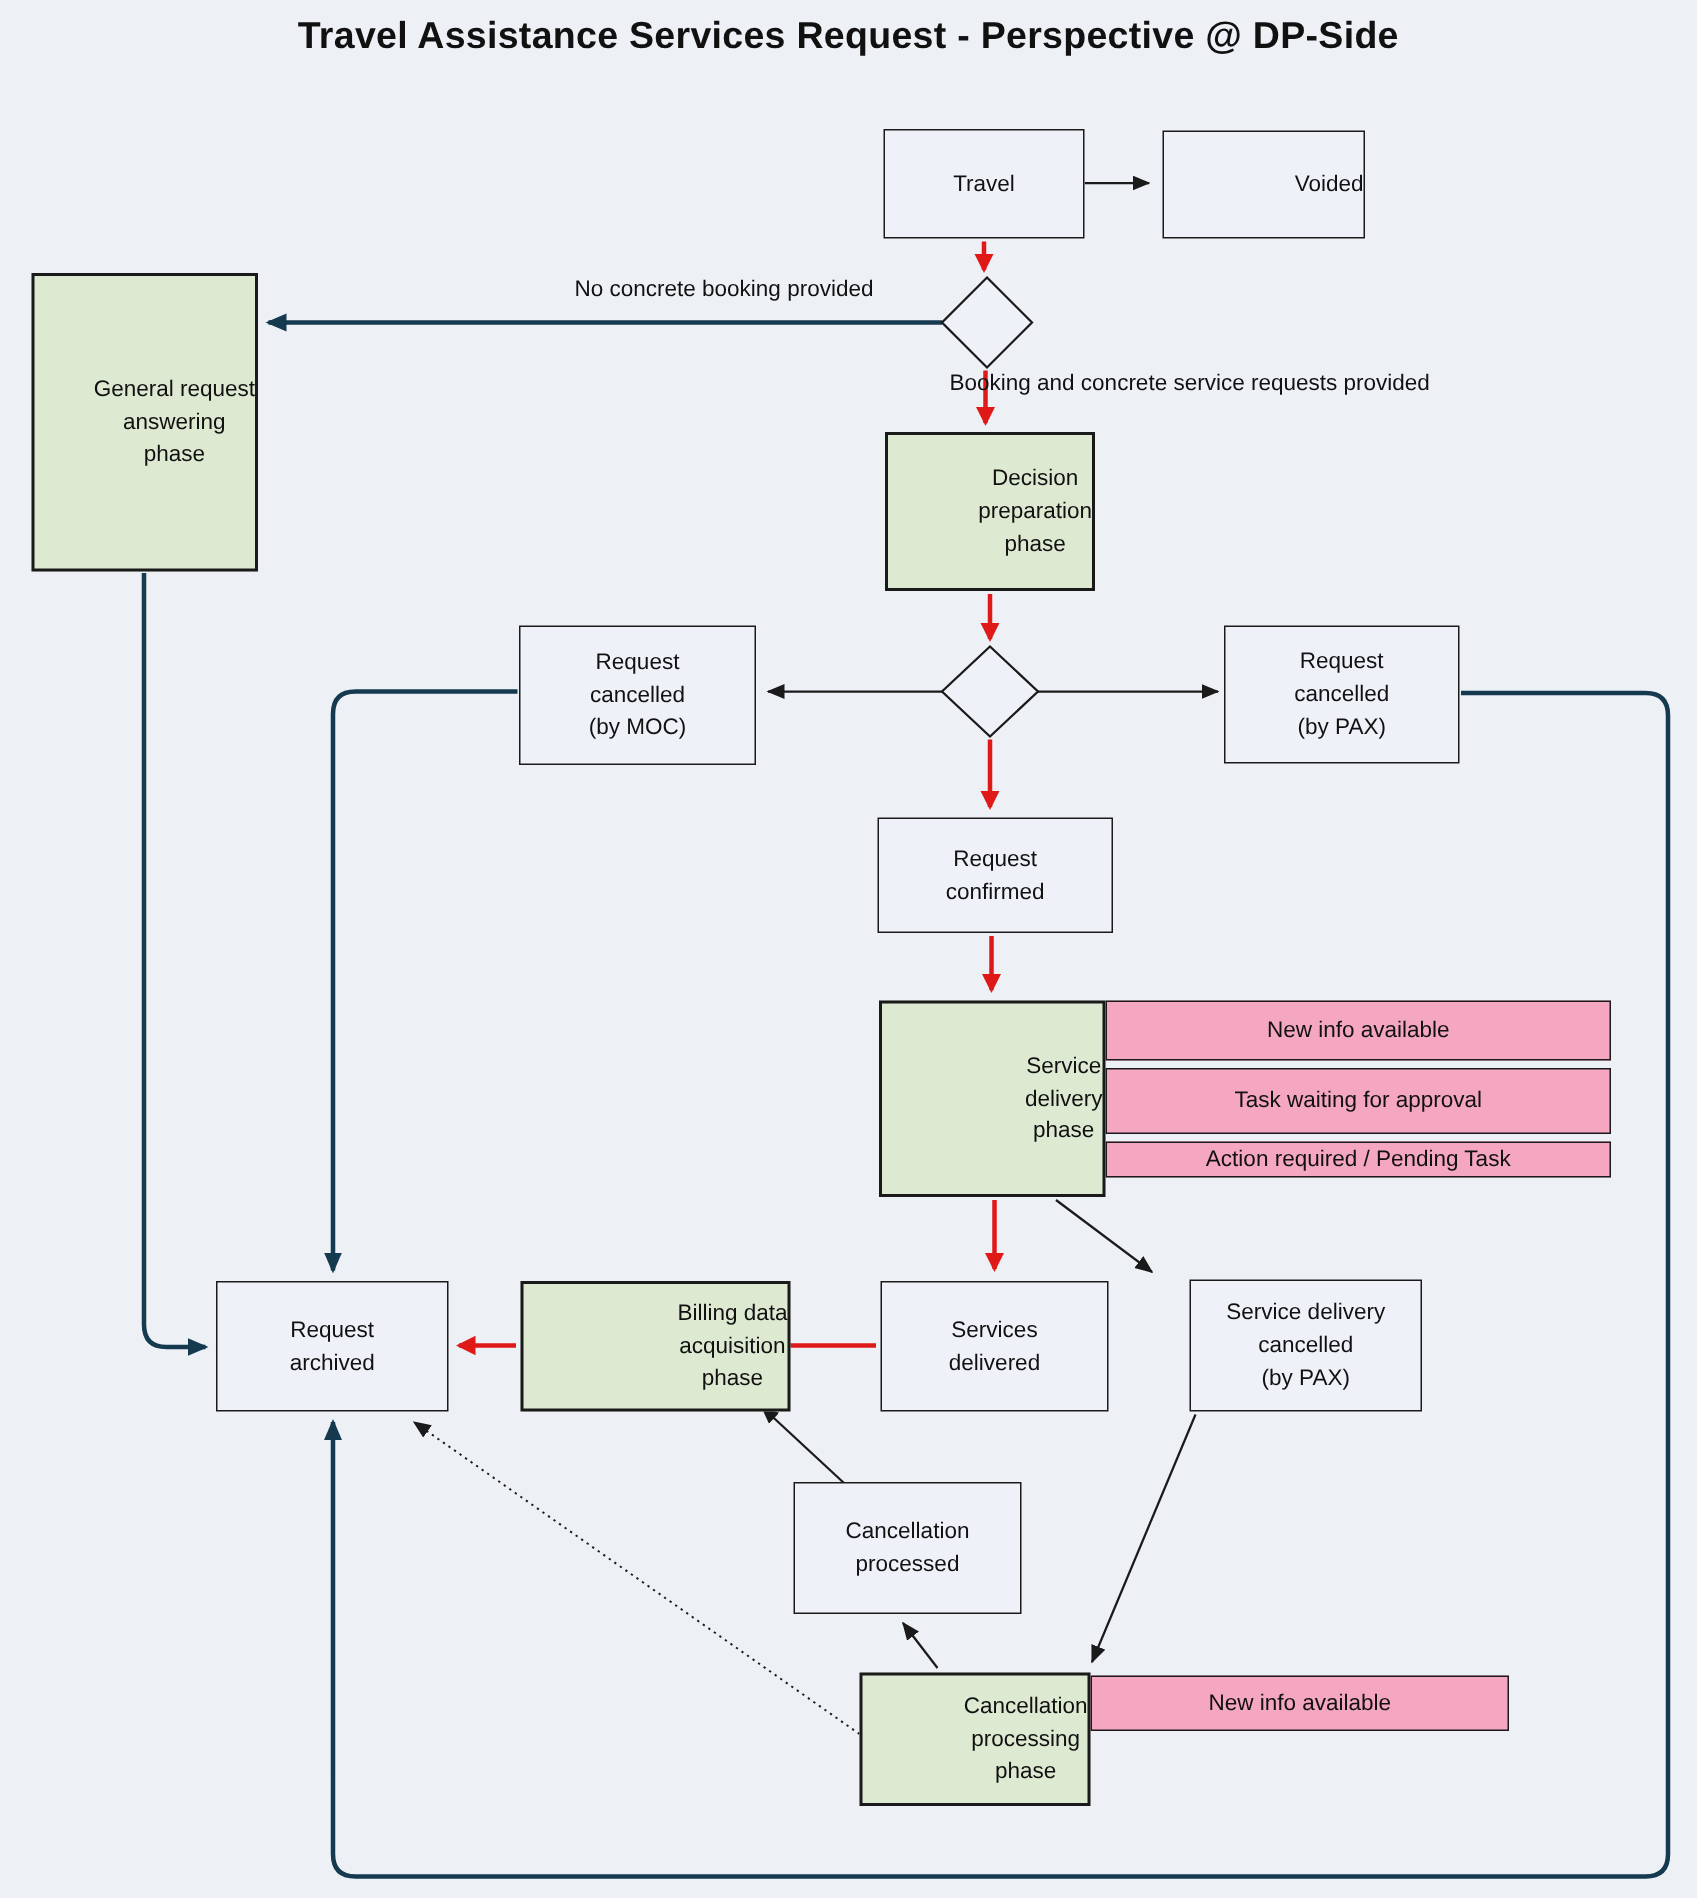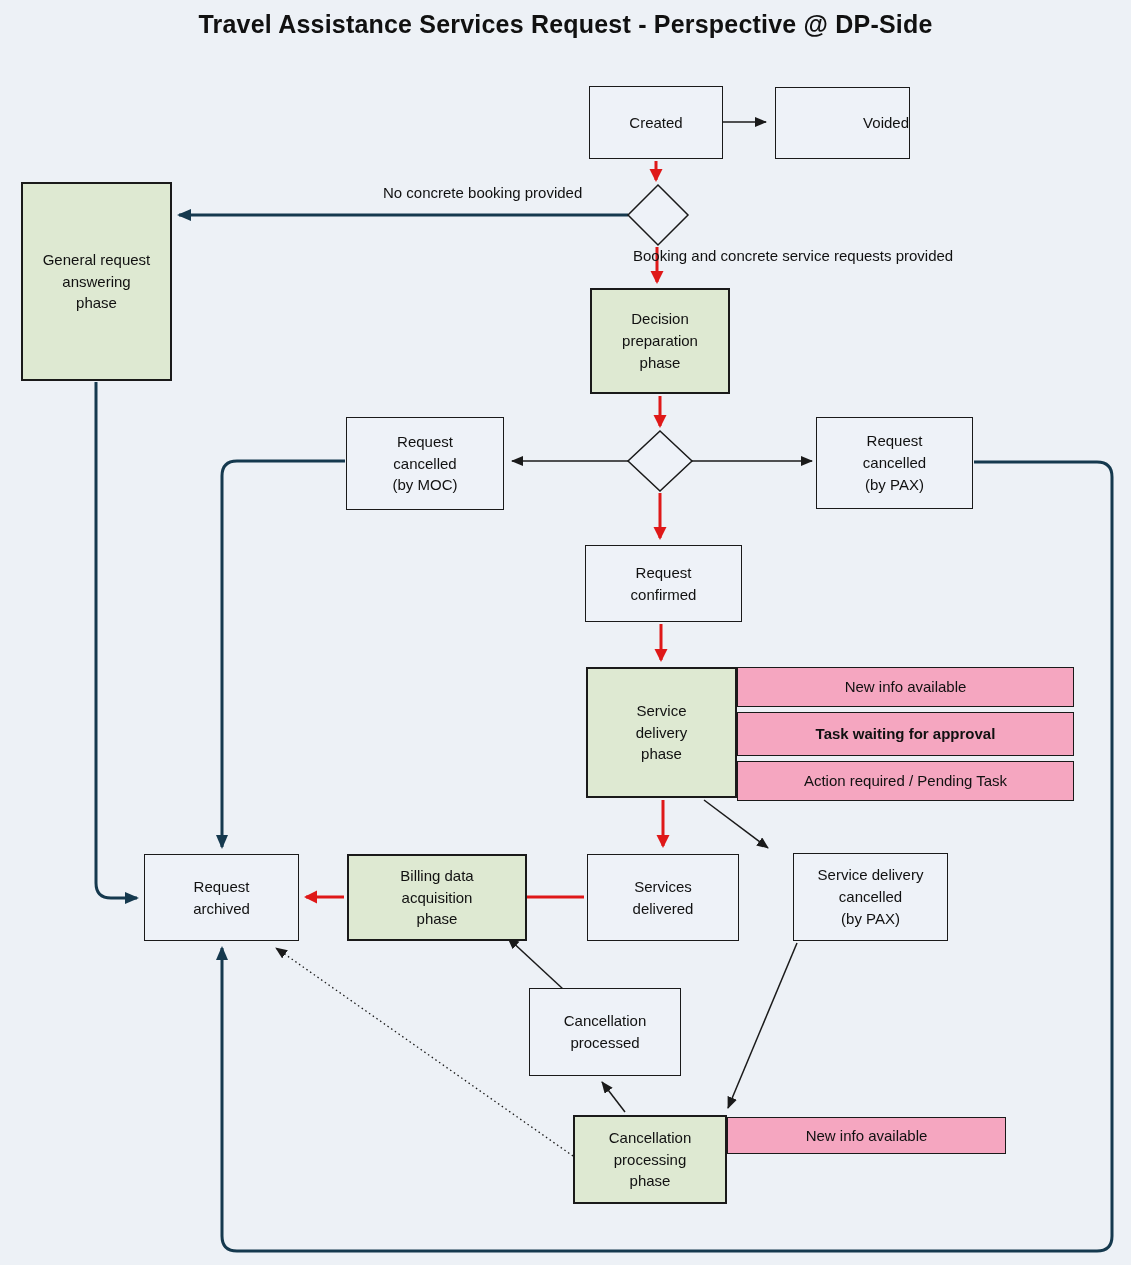--- a/index.html
+++ b/index.html
@@ -10,36 +10,36 @@
   html,body{margin:0;padding:0;}
   body{font-family:"Liberation Sans", sans-serif; background:var(--background);}
   #canvas{position:relative; width:1131px; height:1265px; background:var(--background); overflow:hidden;padding-left:11px;}
   #title{position:absolute; left:0; top:10px; width:1131px; text-align:center;
          font-size:25px; font-weight:bold; color:var(--text); letter-spacing:0.2px;}
   svg.wires{position:absolute; left:0; top:0; width:1131px; height:1265px;}
   .node{position:absolute; box-sizing:border-box; display:flex; align-items:center; justify-content:center;
         text-align:center; font-size:15px; line-height:1.45; color:var(--text);
         background:var(--node-fill); border:1.5px solid var(--line-black);}
   .node span{white-space:pre-line;}
-  .green{background:var(--phase-green); border-width:2px;}
+  .green{background:var(--phase-green); border-width:2px;justify-content:flex-end;}
   .pink{background:var(--alert-pink);}
   .edge-label{position:absolute; font-size:15px; color:var(--text); white-space:nowrap;}
 
   
   #n-created{left:589px; top:86px; width:134px; height:73px;}
   #n-voided{left:775px; top:87px; width:135px; height:72px;justify-content:flex-end;}
   #n-general{left:21px; top:182px; width:151px; height:199px;}
   #n-decision-prep{left:590px; top:288px; width:140px; height:106px;}
   #n-cancelled-moc{left:346px; top:417px; width:158px; height:93px;}
   #n-cancelled-pax{left:816px; top:417px; width:157px; height:92px;}
   #n-confirmed{left:585px; top:545px; width:157px; height:77px;}
   #n-service-delivery{left:586px; top:667px; width:151px; height:131px;}
   #n-pink-new-info{left:737px; top:667px; width:337px; height:40px;}
-  #n-pink-task-waiting{left:737px; top:712px; width:337px; height:44px;font-weight:bold;}
-  #n-pink-action-required{left:737px; top:761px; width:337px; height:40px;}
+  #n-pink-task-waiting{left:737px; top:712px; width:337px; height:44px;}
+  #n-pink-action-required{left:737px; top:761px; width:337px; height:24px;}
   #n-services-delivered{left:587px; top:854px; width:152px; height:87px;}
   #n-sd-cancelled{left:793px; top:853px; width:155px; height:88px;}
   #n-archived{left:144px; top:854px; width:155px; height:87px;}
   #n-billing{left:347px; top:854px; width:180px; height:87px;}
   #n-canc-processed{left:529px; top:988px; width:152px; height:88px;}
   #n-canc-processing{left:573px; top:1115px; width:154px; height:89px;}
   #n-pink-new-info-bottom{left:727px; top:1117px; width:279px; height:37px;}
 
   #lbl-no-booking{left:383px; top:184px;}
   #lbl-booking-provided{left:633px; top:247px;}
@@ -94,21 +94,21 @@
     <path class="teal" d="M628,215 L179,215" marker-end="url(#aTeal)"></path>
     <path class="teal" d="M96,382 L96,883 Q96,898 111,898 L137,898" marker-end="url(#aTeal)"></path>
     <path class="teal" d="M345,461 L237,461 Q222,461 222,476 L222,847" marker-end="url(#aTeal)"></path>
     <path class="teal" d="M974,462 L1097,462 Q1112,462 1112,477 L1112,1236 Q1112,1251 1097,1251 L237,1251 Q222,1251 222,1236 L222,948" marker-end="url(#aTeal)"></path>
 
     <polygon class="diamond" points="658,185 688,215 658,245 628,215"></polygon>
     <polygon class="diamond" points="660,431 692,461 660,491 628,461"></polygon>
   </svg>
 
   <div class="node" id="n-created">
-      <span>Created</span>
+      <span>Travel</span>
     </div>
   <div class="node" id="n-voided">
       <span>Voided</span>
     </div>
   <div class="node green" id="n-general">
       <span>General request
 answering
 phase</span>
     </div>
   <div class="node green" id="n-decision-prep">

